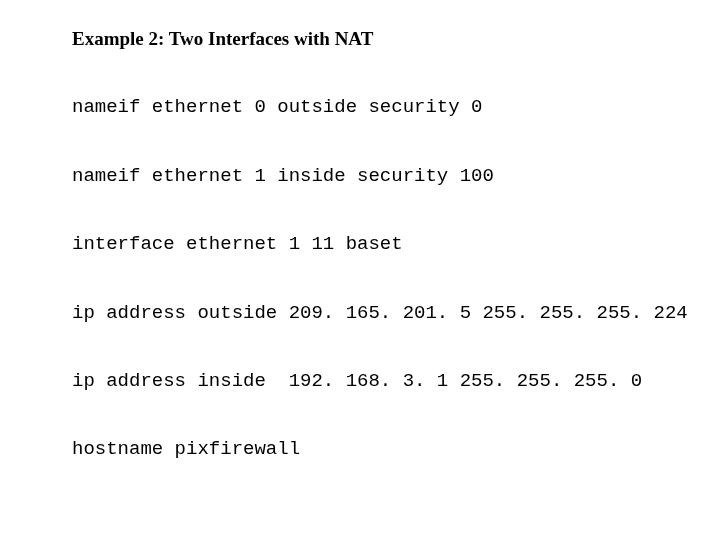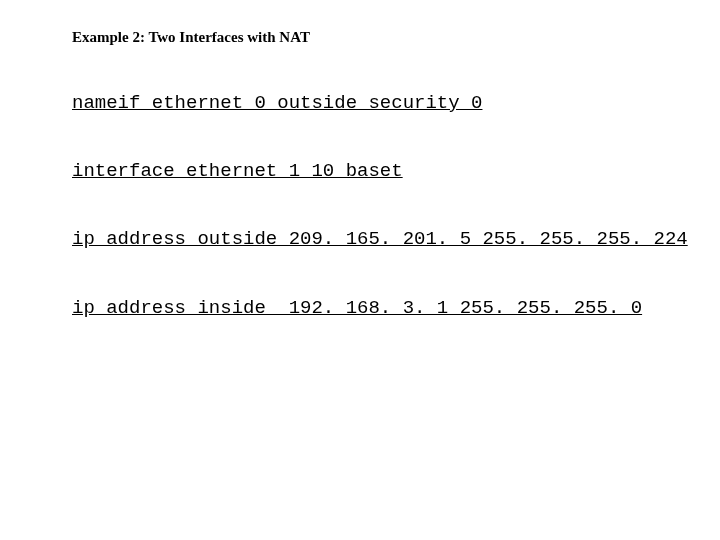--- a/index.html
+++ b/index.html
@@ -8,46 +8,47 @@
     width: 720px;
     height: 540px;
     background: #ffffff;
     font-family: "Times New Roman", Times, serif;
   }
   .page {
     padding: 28px 0 0 72px;
     color: #000;
   }
   .heading {
-    font-size: 15px;
+    font-size: 19px;
     font-weight: bold;
     line-height: 1.2;
     font-family: "Times New Roman", Times, serif;
   }
   .config {
     font-family: "Courier New", Courier, monospace;
     font-size: 19px;
     line-height: 1.2;
     white-space: pre;
   }
   .config-line {
     display: block;
-    text-decoration: underline;
   }
 </style>
 </head>
 <body>
 
 <div class="page">
   <div class="heading">Example 2: Two Interfaces with NAT</div>
   <div class="config">
     <span class="config-line">nameif ethernet 0 outside security 0</span>
-    <span class="config-line">interface ethernet 1 10 baset</span>
+    <span class="config-line">nameif ethernet 1 inside security 100</span>
+    <span class="config-line">interface ethernet 1 11 baset</span>
     <span class="config-line">ip address outside 209. 165. 201. 5 255. 255. 255. 224</span>
     <span class="config-line">ip address inside  192. 168. 3. 1 255. 255. 255. 0</span>
+    <span class="config-line">hostname pixfirewall</span>
     
     
     
     
     
     
     
     
     
     

